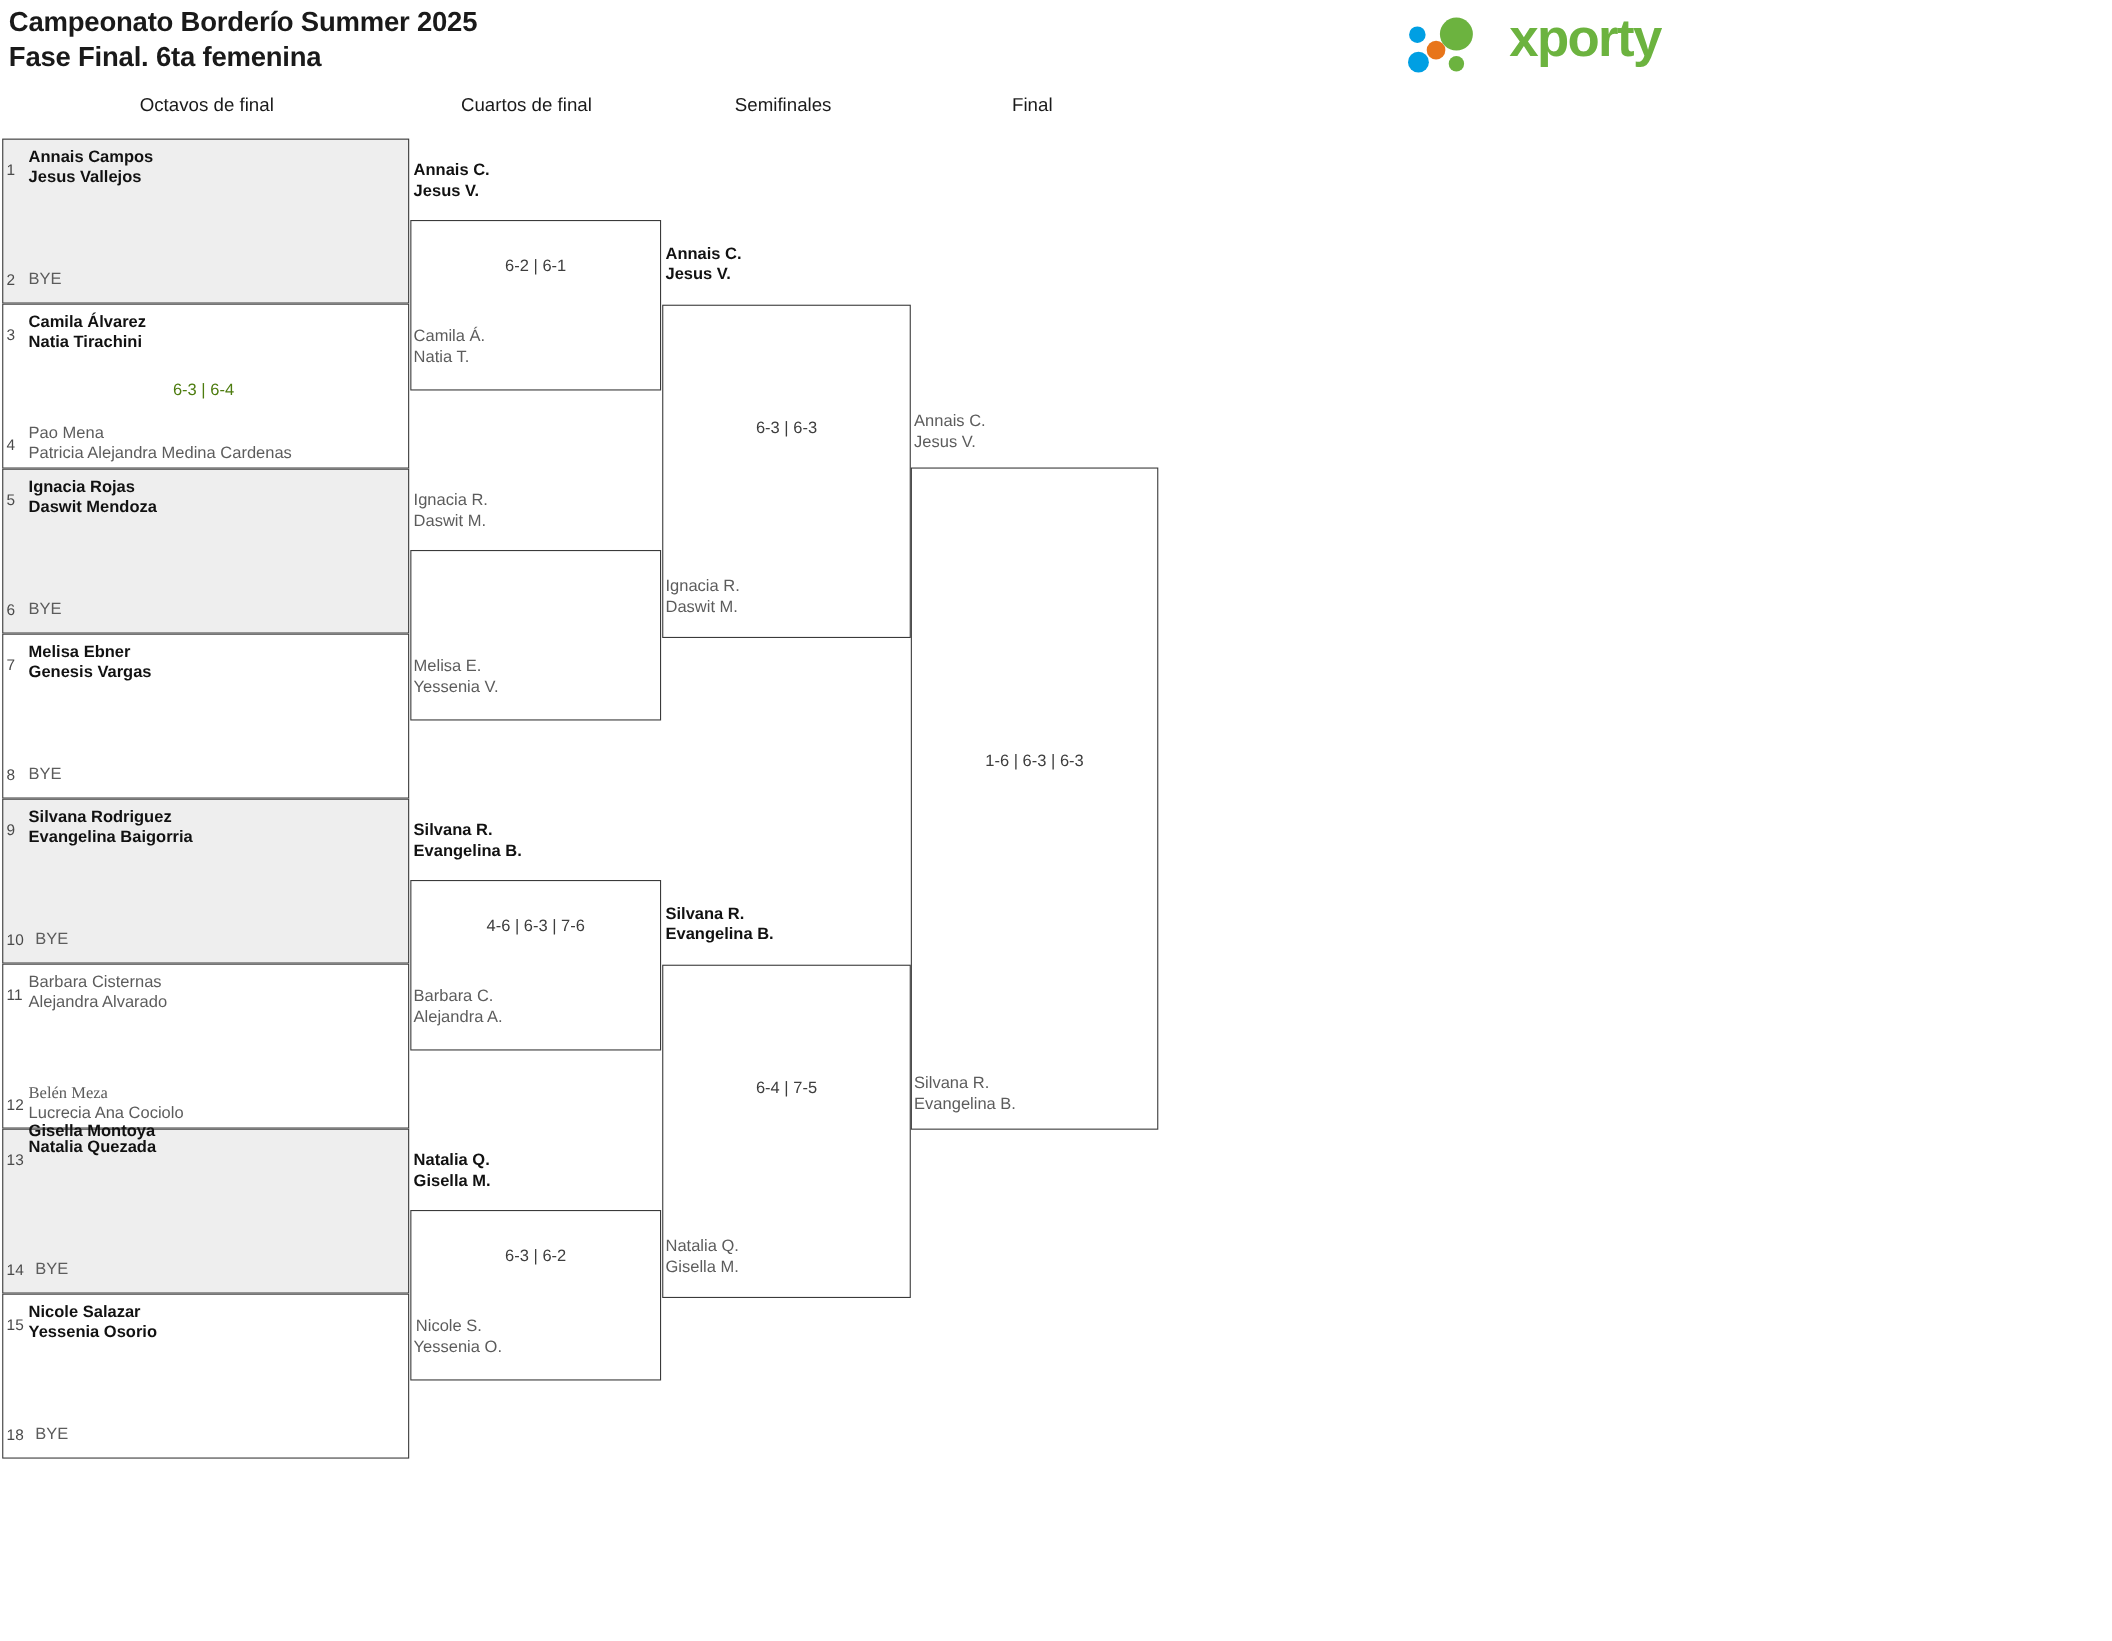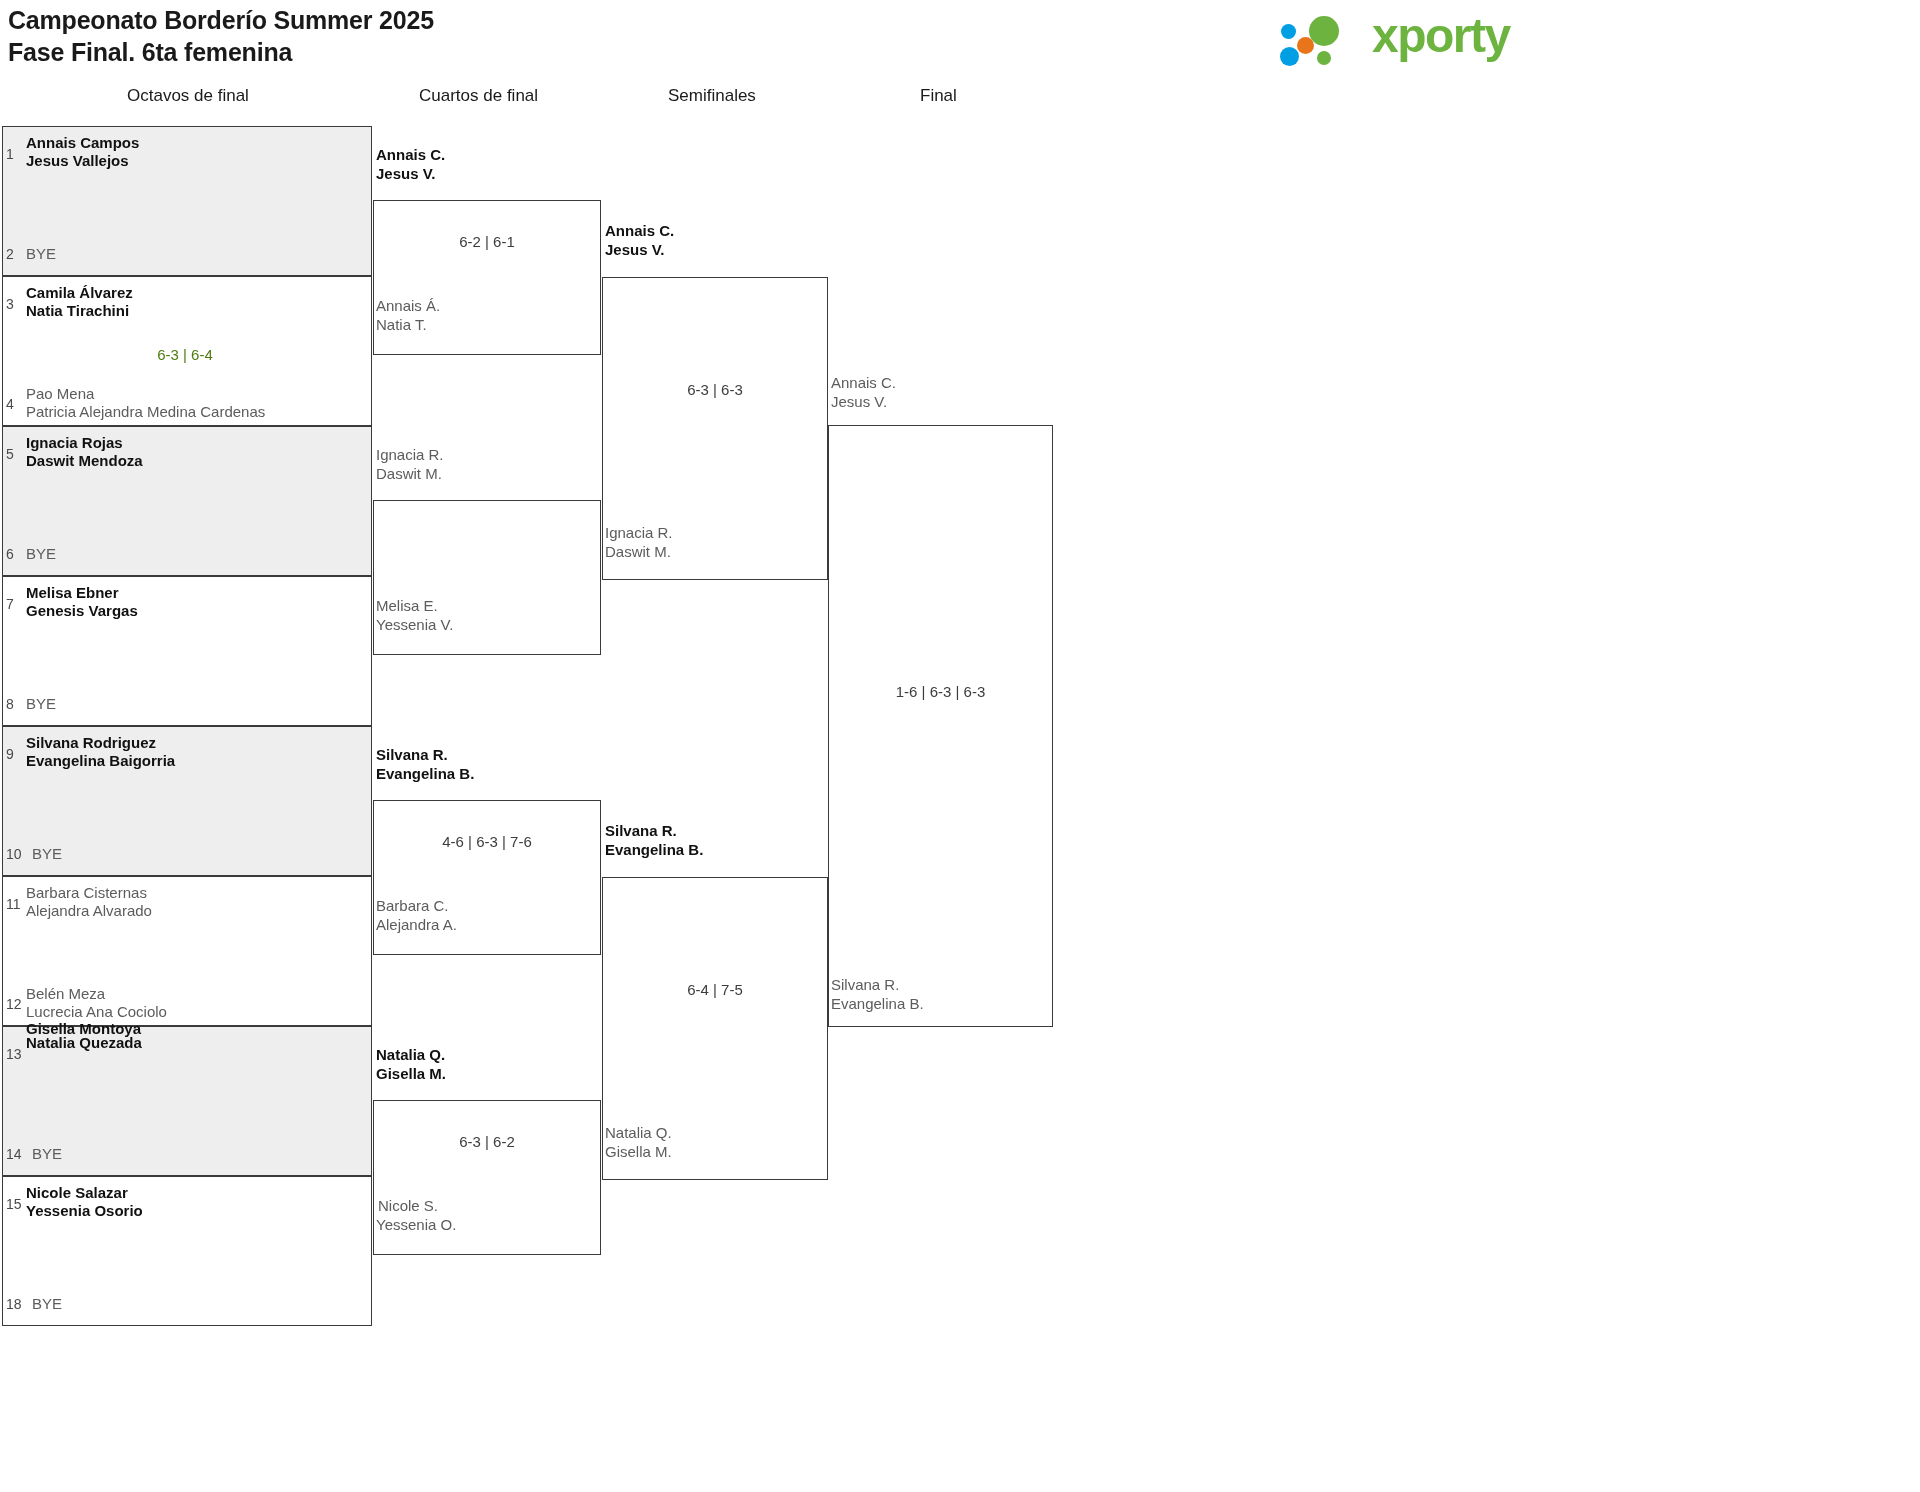--- a/index.html
+++ b/index.html
@@ -142,21 +142,21 @@
   <div class="pname win" style="top:752px;">Evangelina Baigorria</div>
   <div class="seed" style="top:846px;">10</div>
   <div class="pname bye" style="top:845px; left:32px;">BYE</div>
   <div class="r1-score" style="left:60px; top:800px; width:250px;"></div>
 
   <div class="r1-cell plain" style="left:2px; top:876px; width:370px; height:150px;"></div>
   <div class="seed" style="top:896px;">11</div>
   <div class="pname lose" style="top:884px;">Barbara Cisternas</div>
   <div class="pname lose" style="top:902px;">Alejandra Alvarado</div>
   <div class="seed" style="top:996px;">12</div>
-  <div class="pname lose" style="top:985px;">Belén Meza</div>
+  <div class="pname lose" style="top:985px;font-family:Liberation Serif, serif;">Belén Meza</div>
   <div class="pname lose" style="top:1003px;">Lucrecia Ana Cociolo</div>
   <div class="r1-score" style="left:60px; top:950px; width:250px;"></div>
 
   <div class="r1-cell shaded" style="left:2px; top:1026px; width:370px; height:150px;"></div>
   <div class="seed" style="top:1046px;">13</div>
   <div class="pname win" style="top:1034px;">Natalia Quezada</div>
   <div class="pname win" style="top:1020px;">Gisella Montoya</div>
   <div class="seed" style="top:1146px;">14</div>
   <div class="pname bye" style="top:1145px; left:32px;">BYE</div>
   <div class="r1-score" style="left:60px; top:1100px; width:250px;"></div>
@@ -166,21 +166,21 @@
   <div class="pname win" style="top:1184px;">Nicole Salazar</div>
   <div class="pname win" style="top:1202px;">Yessenia Osorio</div>
   <div class="seed" style="top:1296px;">18</div>
   <div class="pname bye" style="top:1295px; left:32px;">BYE</div>
   <div class="r1-score" style="left:60px; top:1250px; width:250px;"></div>
 
   <div class="adv win" style="left:376px; top:146px;">Annais C.</div>
   <div class="adv win" style="left:376px; top:165px;">Jesus V.</div>
   <div class="mbox" style="left:373px; top:200px; width:228px; height:155px;"></div>
   <div class="mbox-score" style="left:373px; top:233px; width:228px;">6-2 | 6-1</div>
-  <div class="adv lose" style="left:376px; top:297px;">Annais Á.</div>
+  <div class="adv lose" style="left:376px; top:297px;">Camila Á.</div>
   <div class="adv lose" style="left:376px; top:316px;">Natia T.</div>
 
   <div class="adv lose" style="left:376px; top:446px;">Ignacia R.</div>
   <div class="adv lose" style="left:376px; top:465px;">Daswit M.</div>
   <div class="mbox" style="left:373px; top:500px; width:228px; height:155px;"></div>
   <div class="mbox-score" style="left:373px; top:533px; width:228px;"></div>
   <div class="adv lose" style="left:376px; top:597px;">Melisa E.</div>
   <div class="adv lose" style="left:376px; top:616px;">Yessenia V.</div>
 
   <div class="adv win" style="left:376px; top:746px;">Silvana R.</div>

